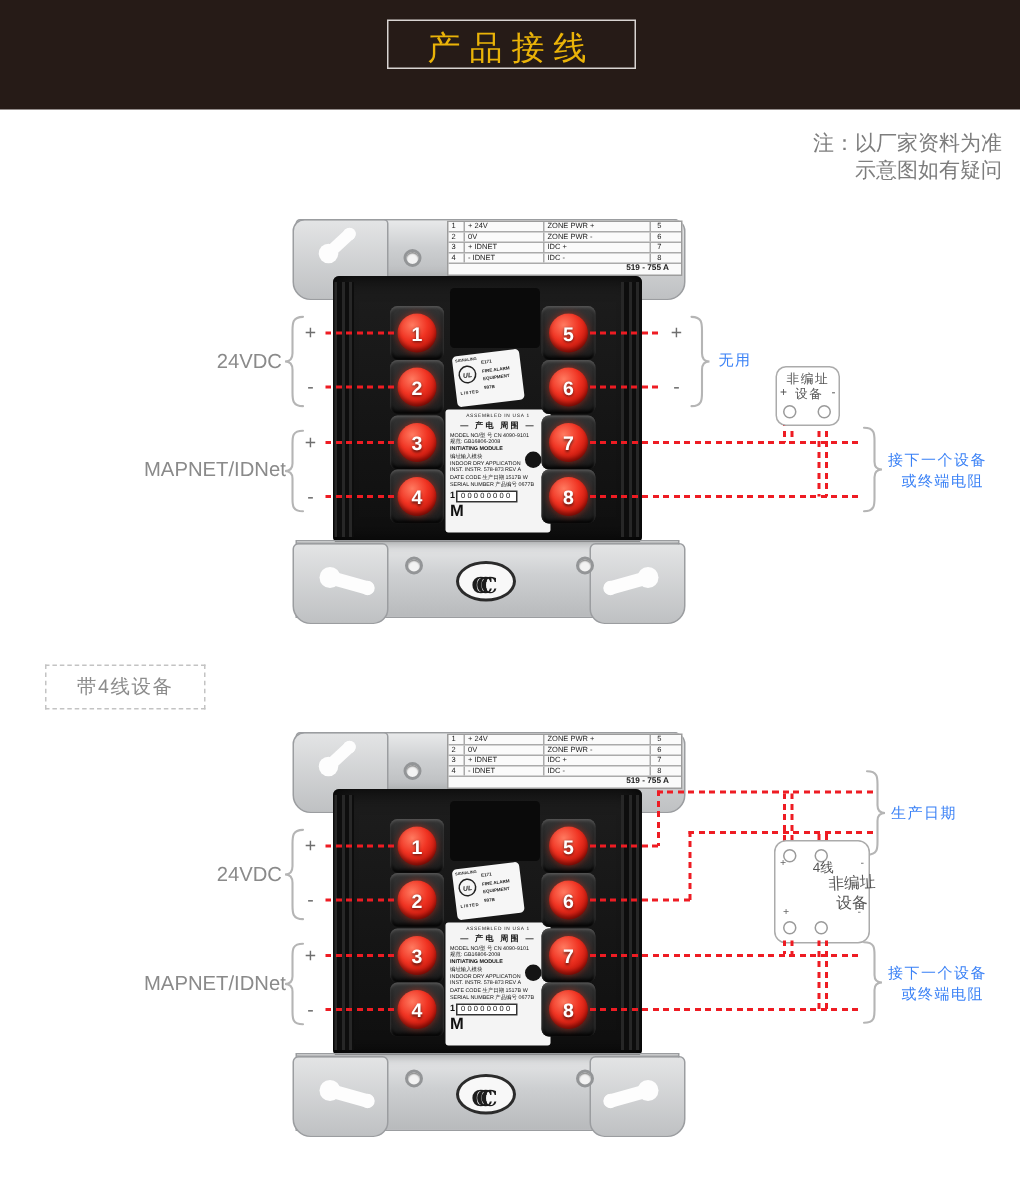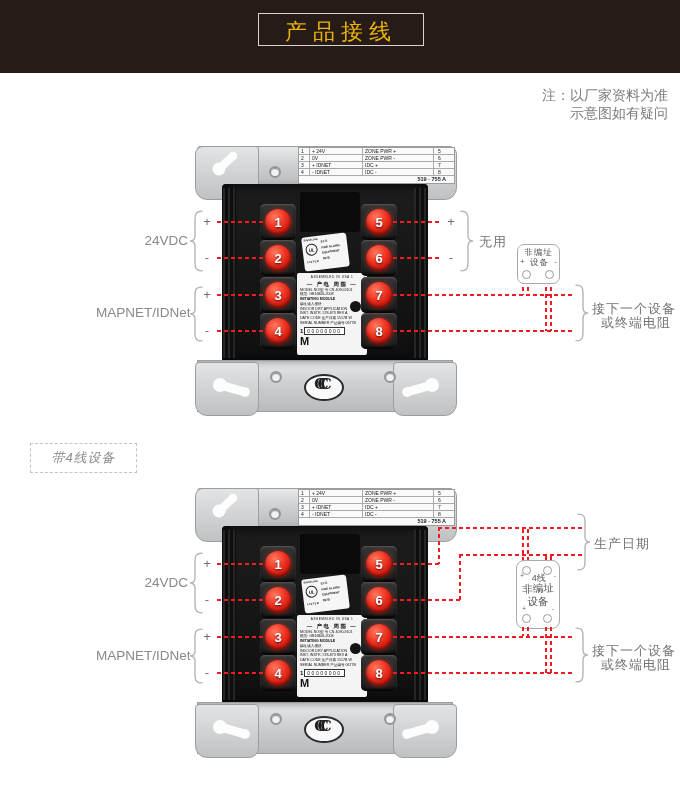--- a/index.html
+++ b/index.html
@@ -63,29 +63,29 @@
   .il-0{text-align:center;font-size:3.2px;letter-spacing:.5px;}
   .il-1{text-align:center;font-size:5.4px;font-weight:bold;letter-spacing:1.5px;line-height:8px;}
   .il-4{font-weight:bold;}
   .il-hole{right:6px;top:28px;width:11px;height:11px;border-radius:50%;background:#141414;}
   .il-bar{position:relative;margin-top:2px;display:flex;align-items:center;gap:1px;}
   .il-one{position:relative;font-size:6px;font-weight:bold;}
   .il-digits{position:relative;border:1px solid #333;font-size:5px;line-height:6px;padding:0 2px;letter-spacing:1.5px;background:#fff;}
   .il-m{position:relative;font-size:11px;font-weight:bold;line-height:11px;margin-top:1px;}
   
   .ccc{left:109px;top:230px;width:40px;height:27px;border:2px solid #2b2b2b;border-radius:50%;background:#f8f8f8;
-       display:flex;align-items:flex-start;justify-content:center;overflow:hidden;}
+       display:flex;align-items:flex-end;justify-content:center;overflow:hidden;}
   .ccc span{position:relative;font-family:"DejaVu Serif",serif;font-size:14px;font-weight:bold;color:#1c1c1c;
        letter-spacing:-8px;transform:translateX(-5px) scaleY(1.05);}
   
   .rl{position:absolute;height:2px;background:repeating-linear-gradient(90deg,#ee1c23 0 4px,transparent 4px 7px);}
   .rlv{position:absolute;width:2px;background:repeating-linear-gradient(180deg,#ee1c23 0 4px,transparent 4px 7px);}
   .sign{position:absolute;width:14px;text-align:center;font-size:13px;color:#6e6e6e;}
   .glabel{position:absolute;font-size:13.5px;color:#8a8a8a;text-align:right;}
-  .cnote{position:absolute;font-size:13px;color:#737373;letter-spacing:1px;white-space:nowrap;}
+  .cnote{position:absolute;font-size:10px;color:#3b82f6;letter-spacing:1px;white-space:nowrap;}
   .brace{position:absolute;overflow:visible;}
   .brace path{fill:none;stroke:#b5b5b5;stroke-width:1.4;vector-effect:non-scaling-stroke;stroke-linecap:round;}
   .dbox{position:absolute;background:#fff;border:1px solid #ababab;}
   .dbox *{position:absolute;box-sizing:border-box;}
   .dcirc{width:9px;height:9px;border:1px solid #9a9a9a;border-radius:50%;background:#fff;}
   .db-l1{top:2px;width:100%;text-align:center;font-size:8.5px;color:#555;letter-spacing:1px;}
   .db-row{top:12px;left:2px;right:2px;display:flex;justify-content:space-between;font-size:8px;color:#555;}
   .db-row .mid{position:relative;font-size:8.5px;letter-spacing:1px;}
   .db4-row1{top:11px;left:3px;right:3px;display:flex;justify-content:space-between;font-size:7px;color:#666;}
   .db4-title{position:relative;font-size:9px;color:#555;}
@@ -102,21 +102,21 @@
     <div class="title-box">
       <div class="page-title">产品接线</div>
     </div>
   </div>
 
   <div class="note">
     <div>注：以厂家资料为准</div>
     <div>示意图如有疑问</div>
   </div>
 
-  <div class="sec-tag" style="top:443px;font-style:italic;">带4线设备</div>
+  <div class="sec-tag" style="top:443px;">带4线设备</div>
 
   <div class="module" style="left:195px;top:144px;">
     <div class="plate plate-top"></div>
     <div class="wing wing-tl"></div>
     <div class="wing wing-tr"></div>
     <svg class="keyhole" style="left:14px;top:4px;" width="32" height="30">
         <circle cx="10" cy="21" r="6.5" fill="#fdfdfd"></circle>
         <line x1="10" y1="21" x2="24" y2="8" stroke="#fdfdfd" stroke-width="8" stroke-linecap="round"></line>
         <circle cx="24" cy="8" r="4.2" fill="#fdfdfd"></circle>
       </svg>
@@ -423,21 +423,21 @@
     <div class="rl" style="left:459px;top:554px;width:124px;"></div>
     <svg class="brace" style="left:575px;top:513px;width:16px;height:58px;" viewBox="0 0 16 100" preserveAspectRatio="none">
         <path d="M3,2 C10,2 10,9 10,17 L10,41 C10,47 12,50 15,50 C12,50 10,53 10,59 L10,83 C10,91 10,98 3,98"></path>
       </svg>
     <div class="cnote" style="left:594px;top:535px;">生产日期</div>
 
     <div class="rlv" style="left:522px;top:529px;height:37px;"></div>
     <div class="rlv" style="left:527px;top:529px;height:37px;"></div>
     <div class="rlv" style="left:545px;top:556px;height:10px;"></div>
     <div class="rlv" style="left:550px;top:556px;height:10px;"></div>
-    <div class="dbox" style="left:516px;top:560px;width:42px;height:67px;border-radius:8px;">
+    <div class="dbox" style="left:516px;top:560px;width:42px;height:67px;border-radius:8px;padding-left:20px;">
       <div class="dcirc" style="left:5px;top:5px;"></div>
       <div class="dcirc" style="left:26px;top:5px;"></div>
       <div class="db4-row1">
           <span style="position:relative;">+</span>
           <span class="db4-title">4线</span>
           <span style="position:relative;">-</span>
         </div>
       <div class="db4-l2">非编址</div>
       <div class="db4-l3">设备</div>
       <div class="db4-row2">

